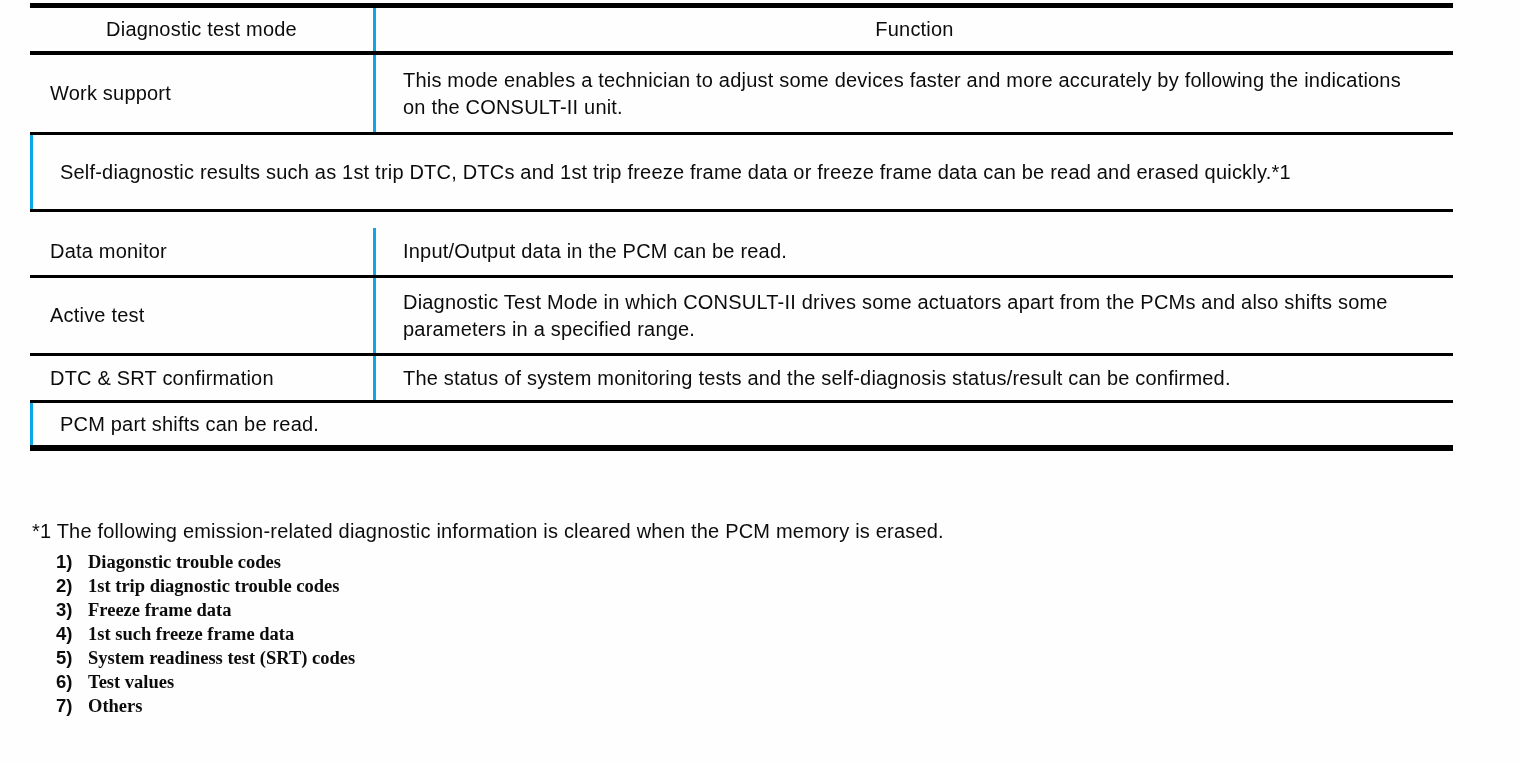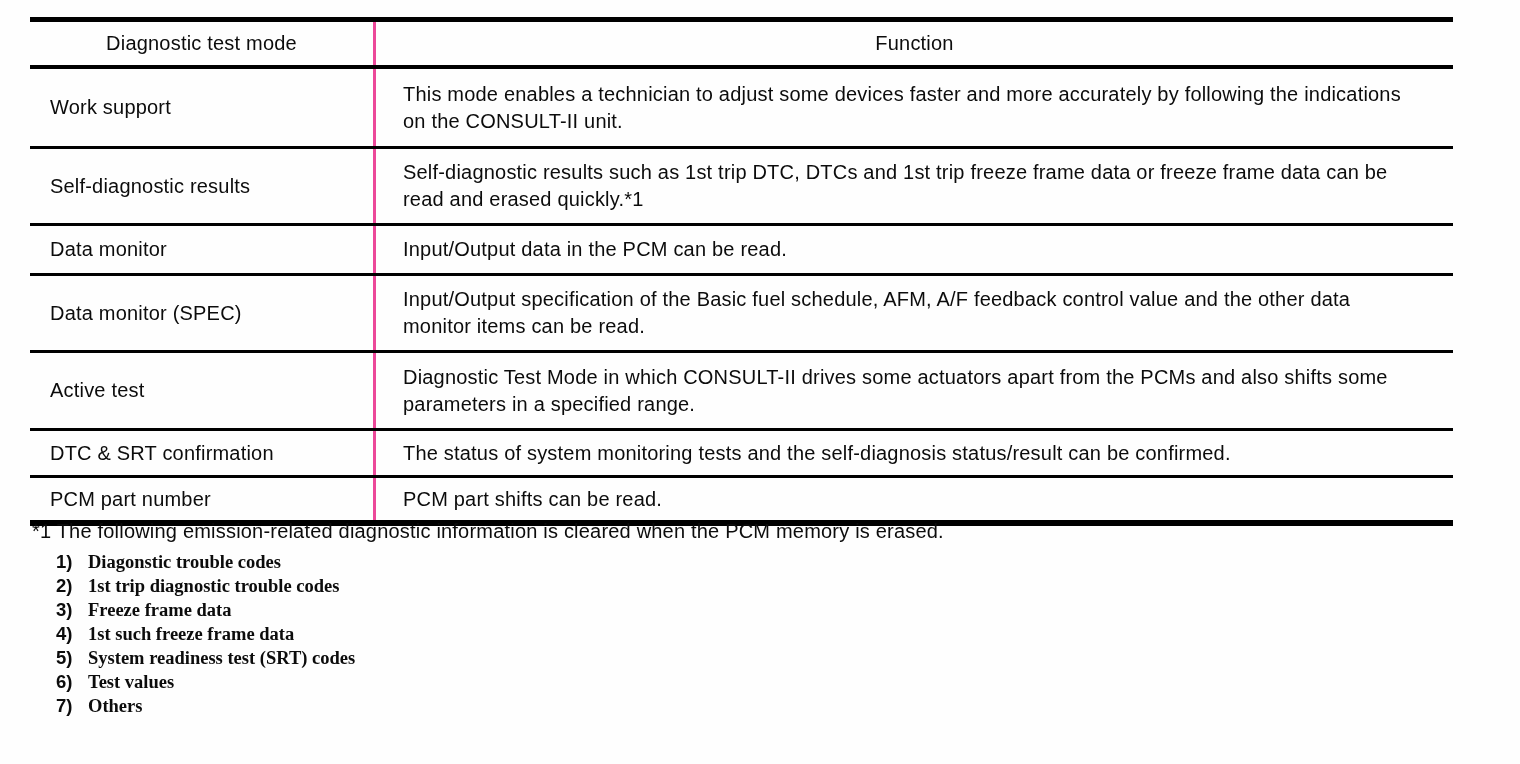--- a/index.html
+++ b/index.html
@@ -14,21 +14,21 @@
   }
   .page {
     position: relative;
     width: 1520px;
     height: 764px;
   }
   
   .diag-table {
     position: absolute;
     left: 30px;
-    top: 17px;
+    top: 3px;
     width: 1423px;
     border-top: 5px solid #000;
     border-bottom: 6px solid #000;
   }
   .row {
     display: flex;
     align-items: stretch;
     border-bottom: 3px solid #000;
   }
   .row.header-row { border-bottom: 4px solid #000; }
@@ -40,38 +40,38 @@
     align-items: center;
     padding-left: 20px;
     box-sizing: border-box;
     font-size: 20px;
     letter-spacing: 0.2px;
   }
   .cell-func {
     flex: 1;
     display: flex;
     align-items: center;
-    border-left: 3px solid #ec4899;
+    border-left: 3px solid #0ea5e9;
     padding: 4px 42px 4px 27px;
     box-sizing: border-box;
     font-size: 20px;
     line-height: 27px;
     letter-spacing: 0.2px;
   }
   .header-row .cell-mode,
   .header-row .cell-func {
     justify-content: center;
     padding-left: 0;
     padding-right: 0;
     font-size: 20px;
   }
   .h43 { height: 43px; }
   .h77 { height: 77px; }
   .h74 { height: 74px; }
-  .h47 { height: 47px; }
+  .h47 { height: 47px; margin-top: 16px; }
   .h75 { height: 75px; }
   .h44 { height: 44px; }
   .h42 { height: 42px; }
   
   .footnote {
     position: absolute;
     left: 32px;
     top: 520px;
     width: 1460px;
   }
@@ -107,46 +107,40 @@
       <div class="cell-mode">Diagnostic test mode</div>
       <div class="cell-func">Function</div>
     </div>
 
     <div class="row h77">
       <div class="cell-mode">Work support</div>
       <div class="cell-func">This mode enables a technician to adjust some devices faster and more accurately by following the indications on the CONSULT-II unit.</div>
     </div>
 
     <div class="row h74">
-      <div class="cell-mode">Self-diagnostic results</div>
       <div class="cell-func">Self-diagnostic results such as 1st trip DTC, DTCs and 1st trip freeze frame data or freeze frame data can be read and erased quickly.*1</div>
     </div>
 
     <div class="row h47">
       <div class="cell-mode">Data monitor</div>
       <div class="cell-func">Input/Output data in the PCM can be read.</div>
     </div>
 
-    <div class="row h74">
-      <div class="cell-mode">Data monitor (SPEC)</div>
-      <div class="cell-func">Input/Output specification of the Basic fuel schedule, AFM, A/F feedback control value and the other data monitor items can be read.</div>
-    </div>
 
     <div class="row h75">
       <div class="cell-mode">Active test</div>
       <div class="cell-func">Diagnostic Test Mode in which CONSULT-II drives some actuators apart from the PCMs and also shifts some parameters in a specified range.</div>
     </div>
 
     <div class="row h44">
       <div class="cell-mode">DTC &amp; SRT confirmation</div>
       <div class="cell-func">The status of system monitoring tests and the self-diagnosis status/result can be confirmed.</div>
     </div>
 
     <div class="row h42">
-      <div class="cell-mode">PCM part number</div>
       <div class="cell-func">PCM part shifts can be read.</div>
     </div>
 
   </div>
 
   <div class="footnote">
     <div class="footnote-lead">*1 The following emission-related diagnostic information is cleared when the PCM memory is erased.</div>
     <div class="footnote-list">
       <div class="footnote-item">
         <span class="num">1)</span>

